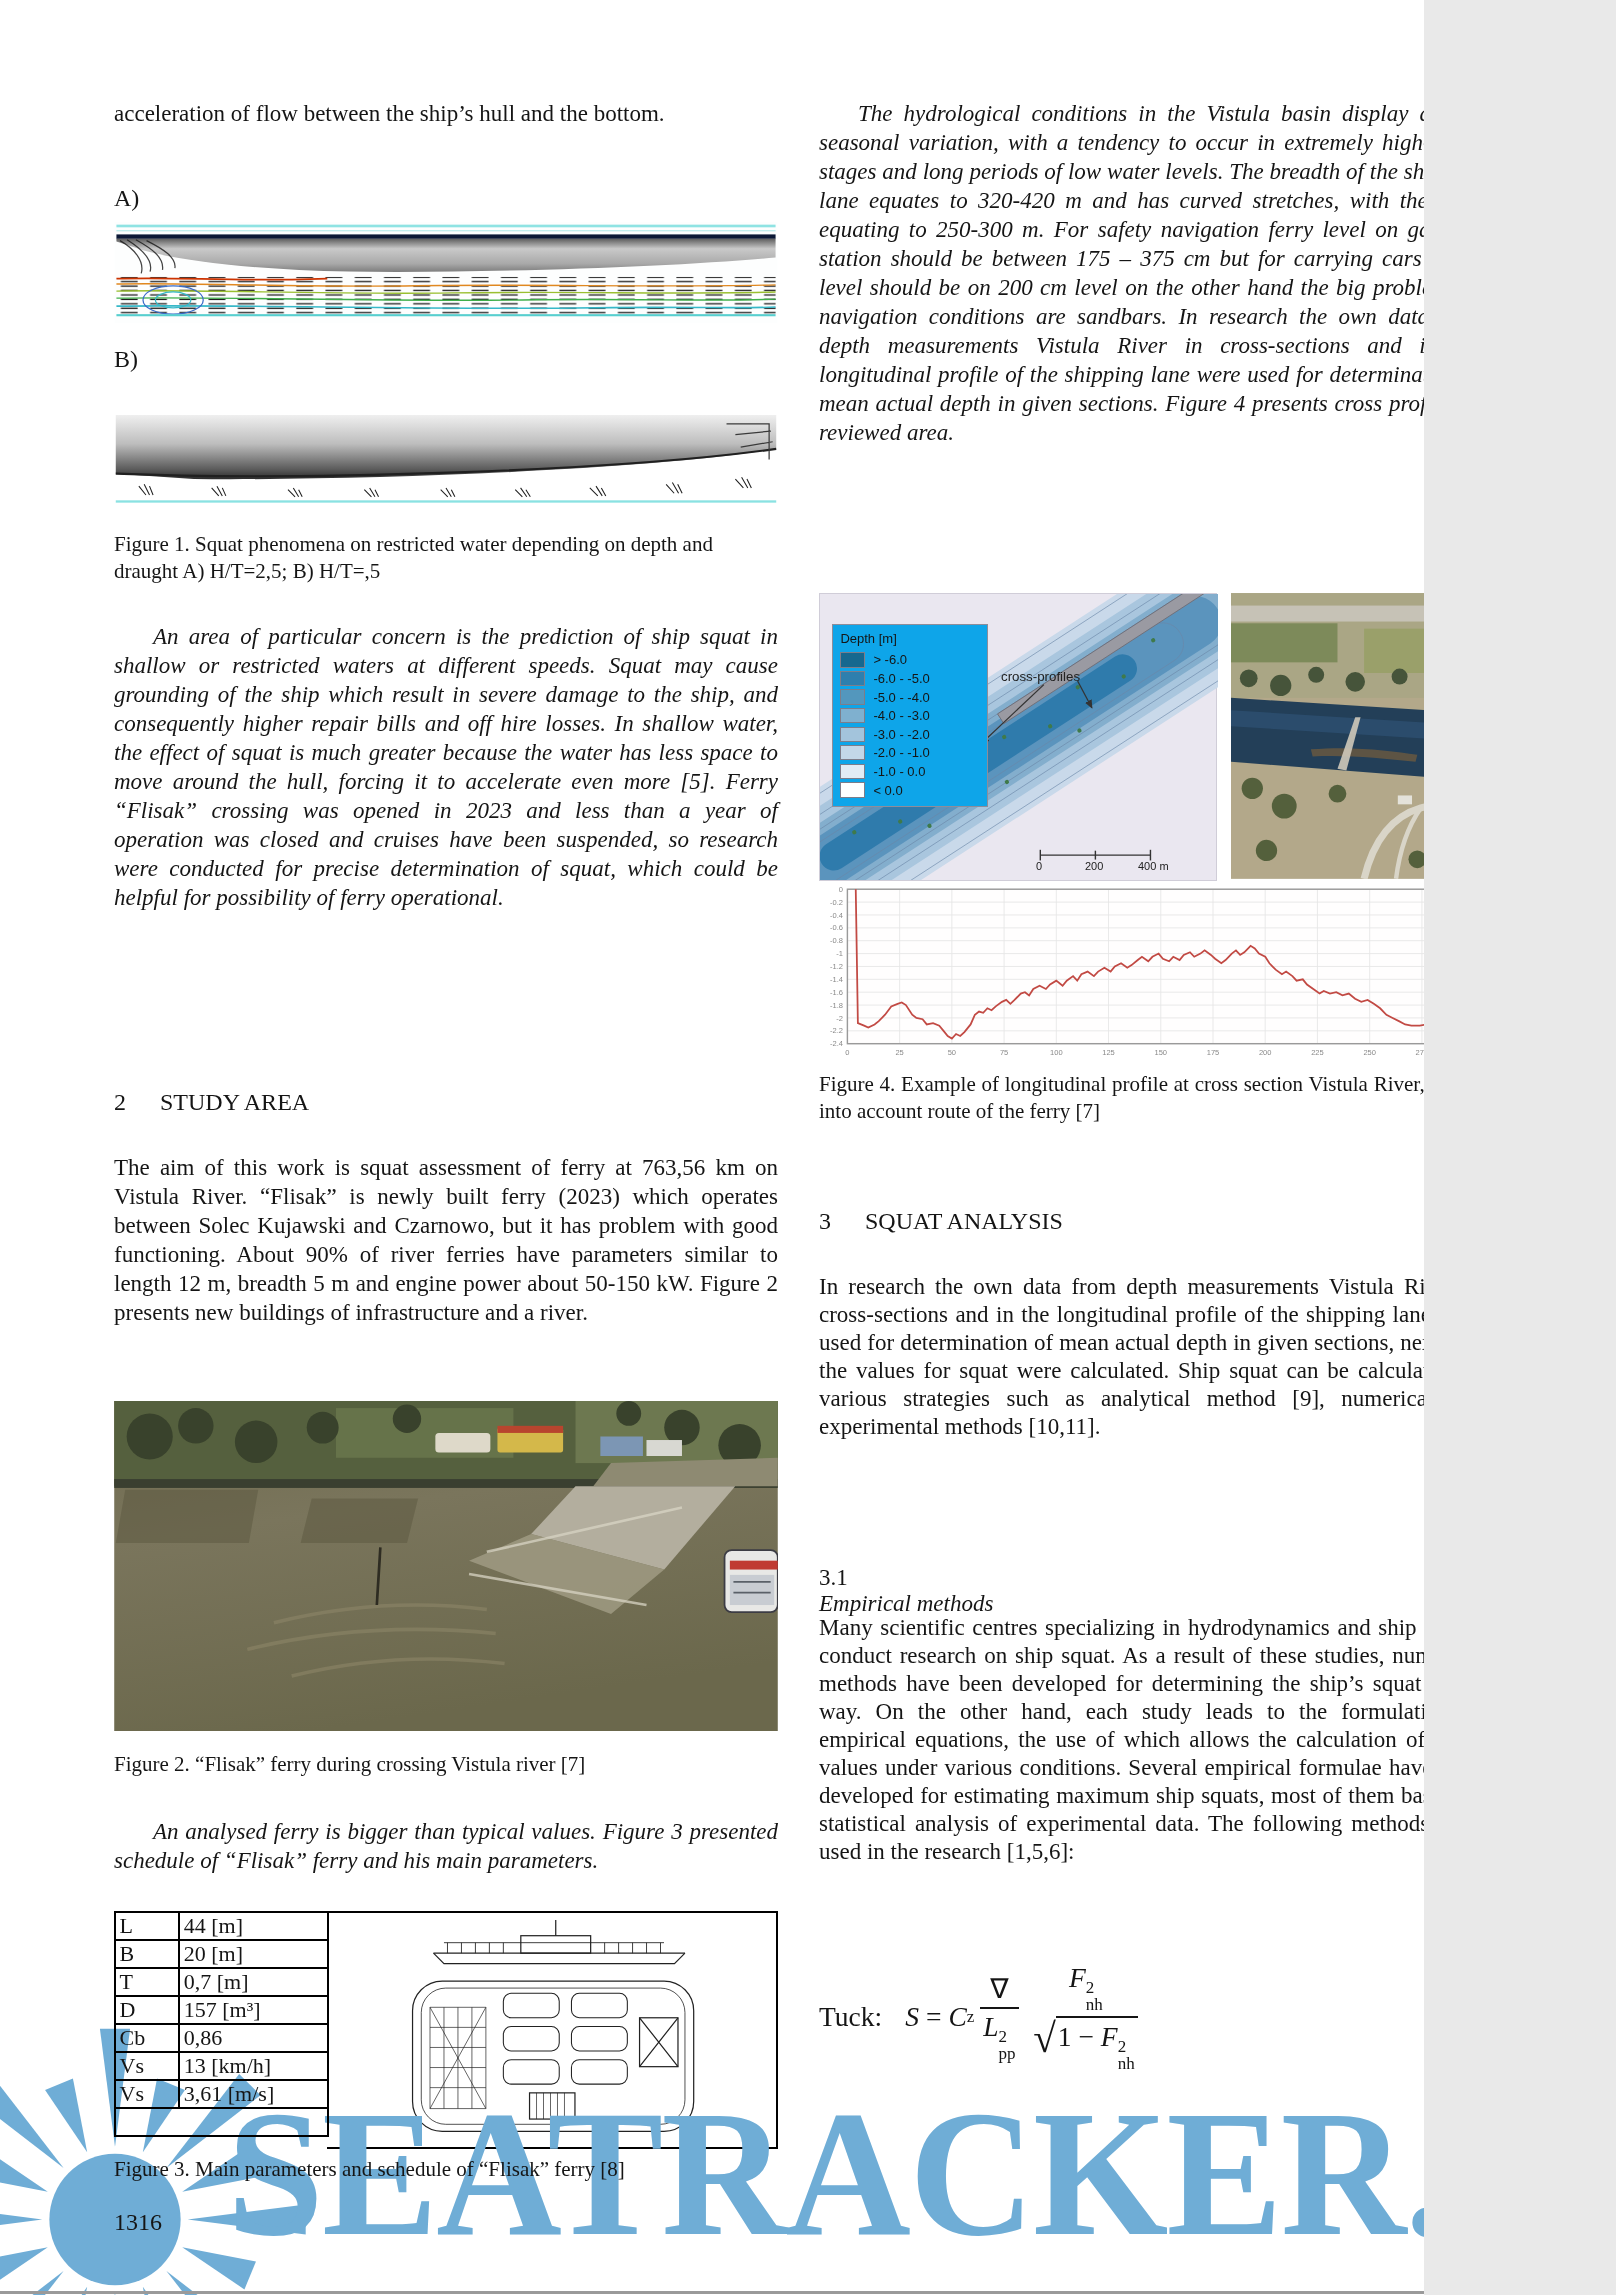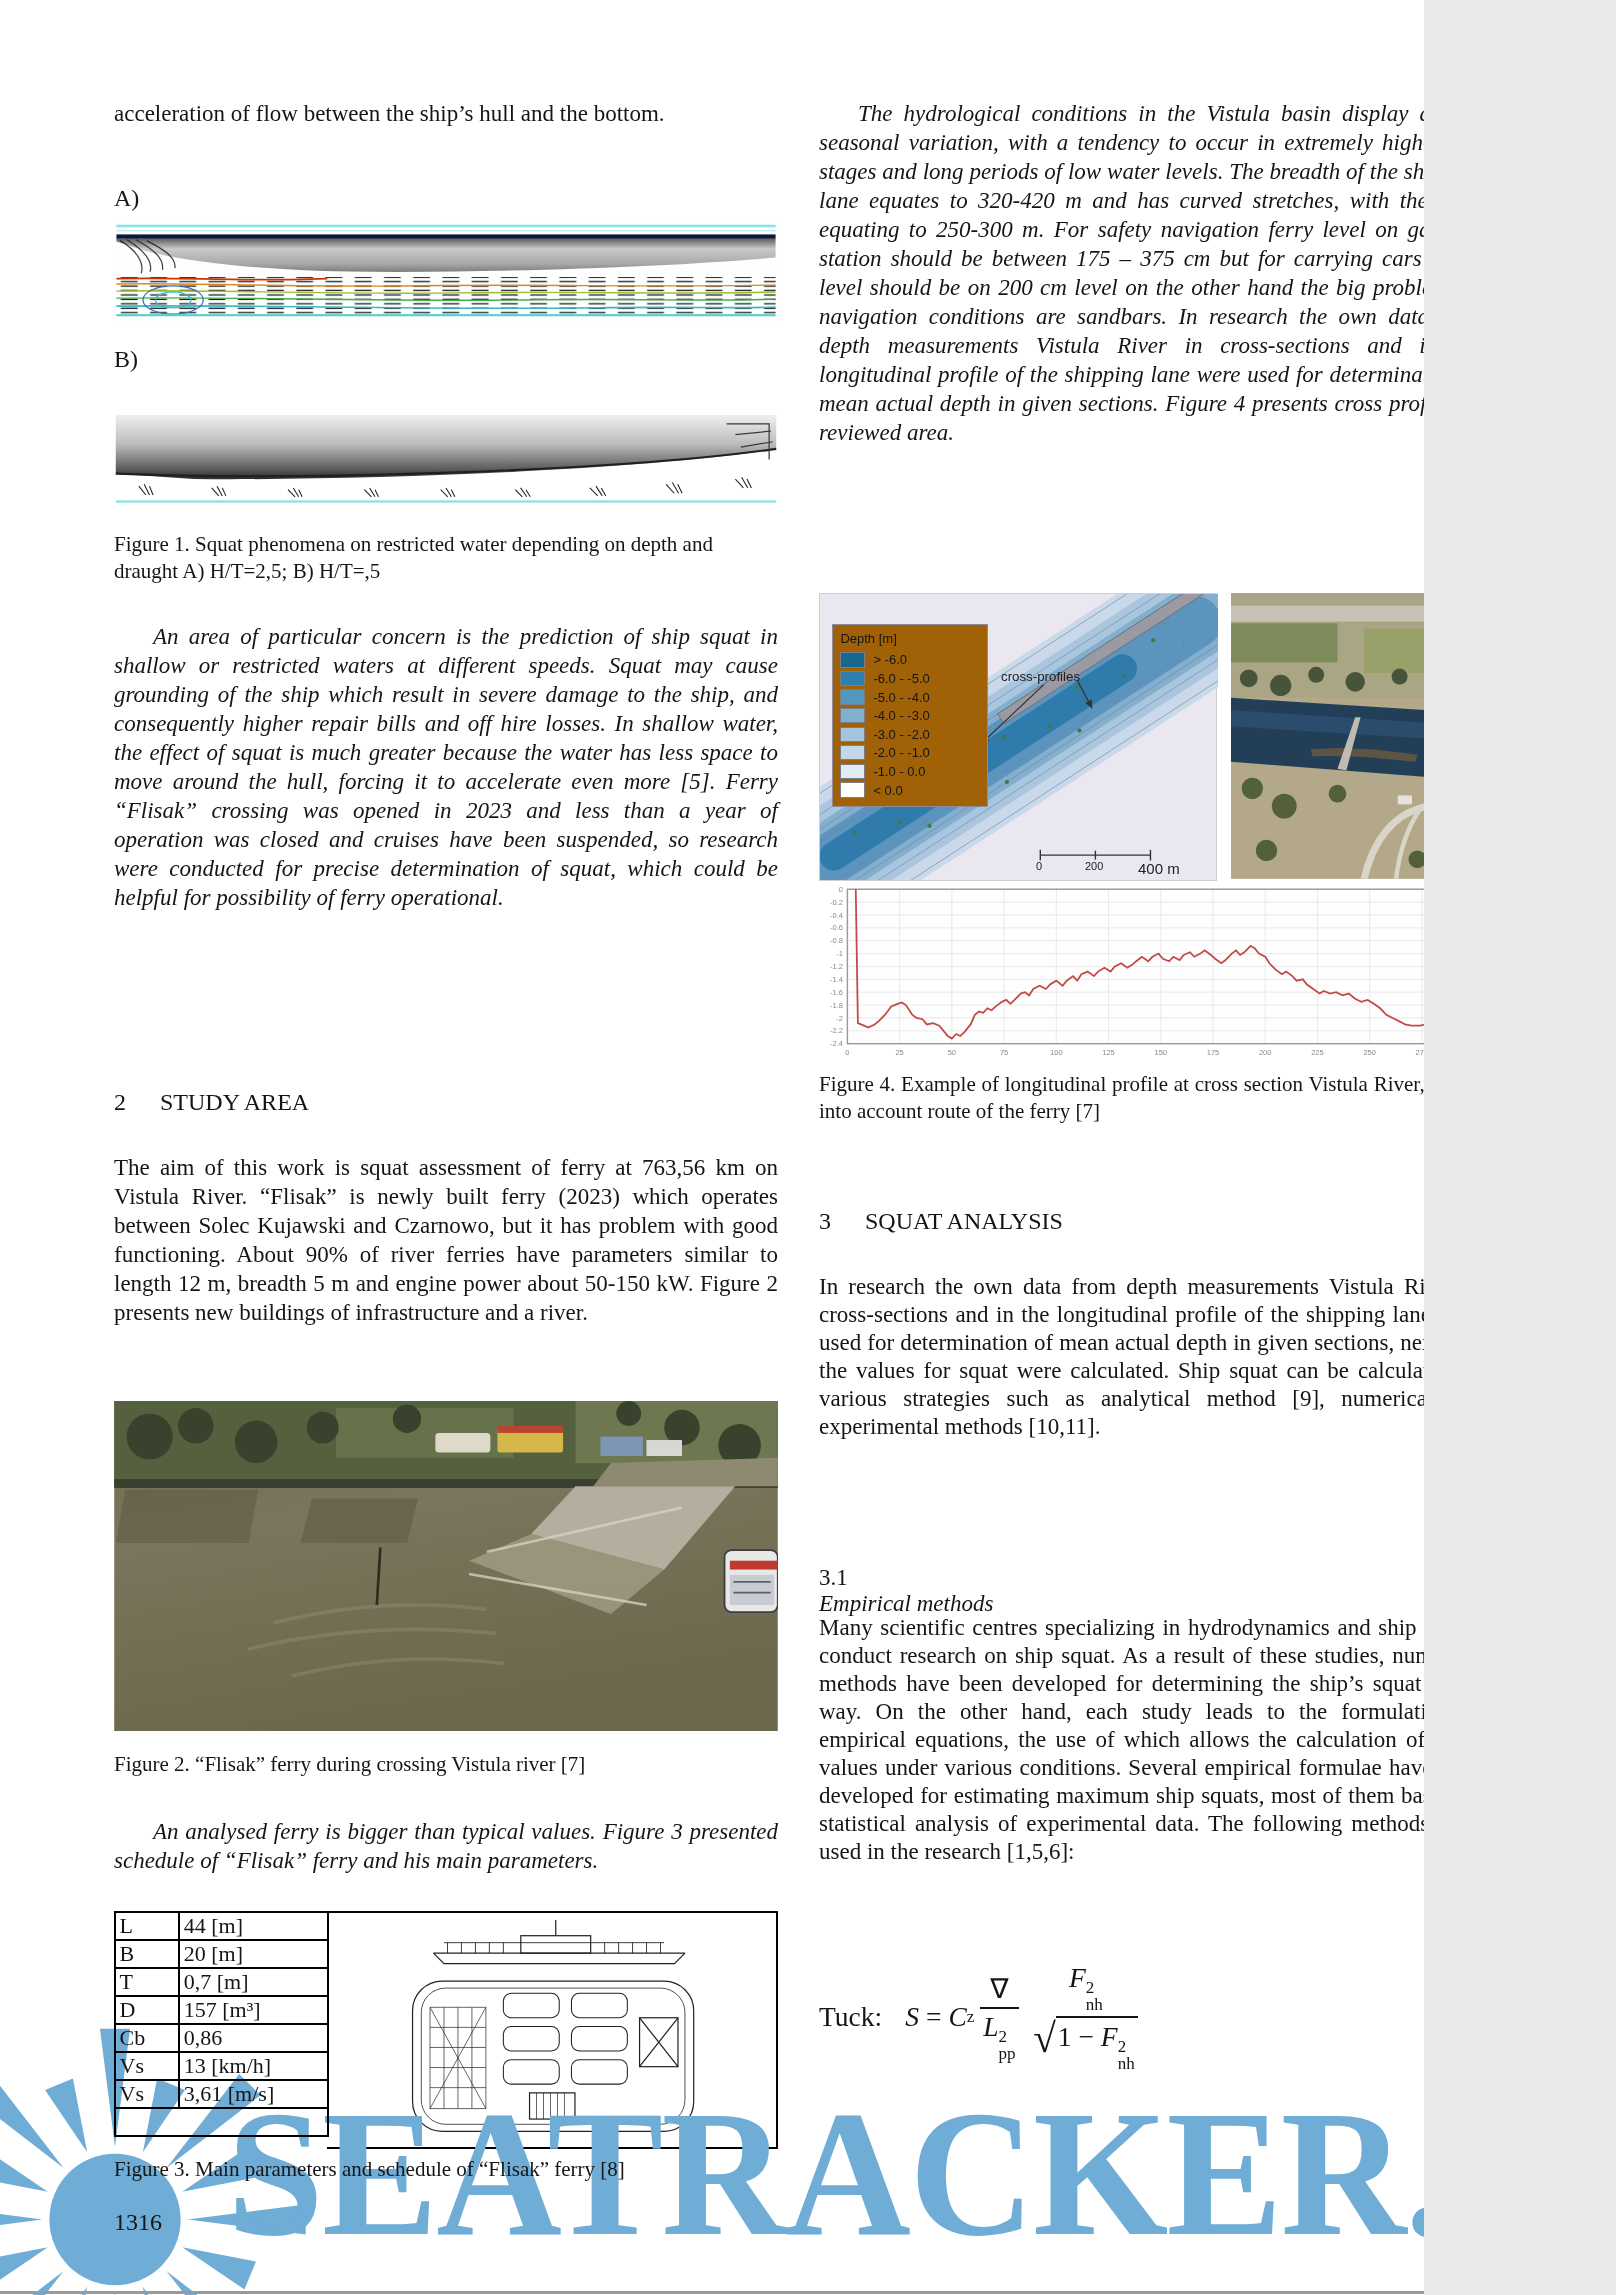--- a/index.html
+++ b/index.html
@@ -27,21 +27,21 @@
 
   
   #fig3-table{left:114px;top:1911px;width:215px;z-index:10;}
   #fig3-table table{border-collapse:collapse;width:100%;font-size:22px;}
   #fig3-table td{border:2.2px solid #000;padding:0 3.6px;height:26px;line-height:24px;}
   #fig3-table td.pname{width:55px;}
   #fig3-drawing{left:327px;top:1911px;width:451px;height:238px;border:2.2px solid #000;
                 border-left:none;box-sizing:border-box;background:#fff;z-index:2;}
 
   
-  .legendbox{position:absolute;left:12.4px;top:30px;width:140px;background:#a16207;
+  .legendbox{position:absolute;left:12.4px;top:30px;width:140px;background:#0ea5e9;
              border:0.9px solid #8d8d9a;padding:6.2px 7px;font-size:13px;z-index:3;}
   .legendrow{display:flex;align-items:center;height:18.6px;}
   .legendrow .sw{width:23px;height:13.3px;border:0.9px solid #7d7d8a;margin-right:8px;flex:0 0 auto;}
   .legendtitle{margin-bottom:4.4px;}
 
   
   #formula{font-size:27.5px;z-index:10;display:flex;align-items:center;}
   #formula .flabel{font-style:normal;margin-right:23px;}
   #formula i{font-style:italic;}
   .frac{display:inline-flex;flex-direction:column;align-items:center;
@@ -353,21 +353,21 @@
         <g stroke="#333" stroke-width="1.6">
           <line x1="248" y1="294" x2="372" y2="294"></line>
           <line x1="248" y1="288" x2="248" y2="300"></line>
           <line x1="310" y1="289" x2="310" y2="299"></line>
           <line x1="372" y1="288" x2="372" y2="300"></line>
         </g>
       </svg>
       <div class="abs" style="left:181px;top:75px;font-size:13.3px;font-family:'Liberation Sans',sans-serif;color:#222;">cross-profiles</div>
       <div class="abs" style="left:216px;top:266px;font-size:11px;font-family:'Liberation Sans',sans-serif;color:#222;">0</div>
       <div class="abs" style="left:265px;top:266px;font-size:11px;font-family:'Liberation Sans',sans-serif;color:#222;">200</div>
-      <div class="abs" style="left:318px;top:266px;font-size:15px;font-family:'Liberation Sans',sans-serif;color:#222;">400 m</div>
+      <div class="abs" style="left:318px;top:266px;font-size:11px;font-family:'Liberation Sans',sans-serif;color:#222;">400 m</div>
       <div class="legendbox" style="font-family:'Liberation Sans',sans-serif;">
         <div class="legendtitle">Depth [m]</div>
         <div class="legendrow">
             <span class="sw" style="background: rgb(22, 104, 143);"></span>
             <span>&gt; -6.0</span>
           </div>
         <div class="legendrow">
             <span class="sw" style="background: rgb(46, 127, 174);"></span>
             <span>-6.0 - -5.0</span>
           </div>

